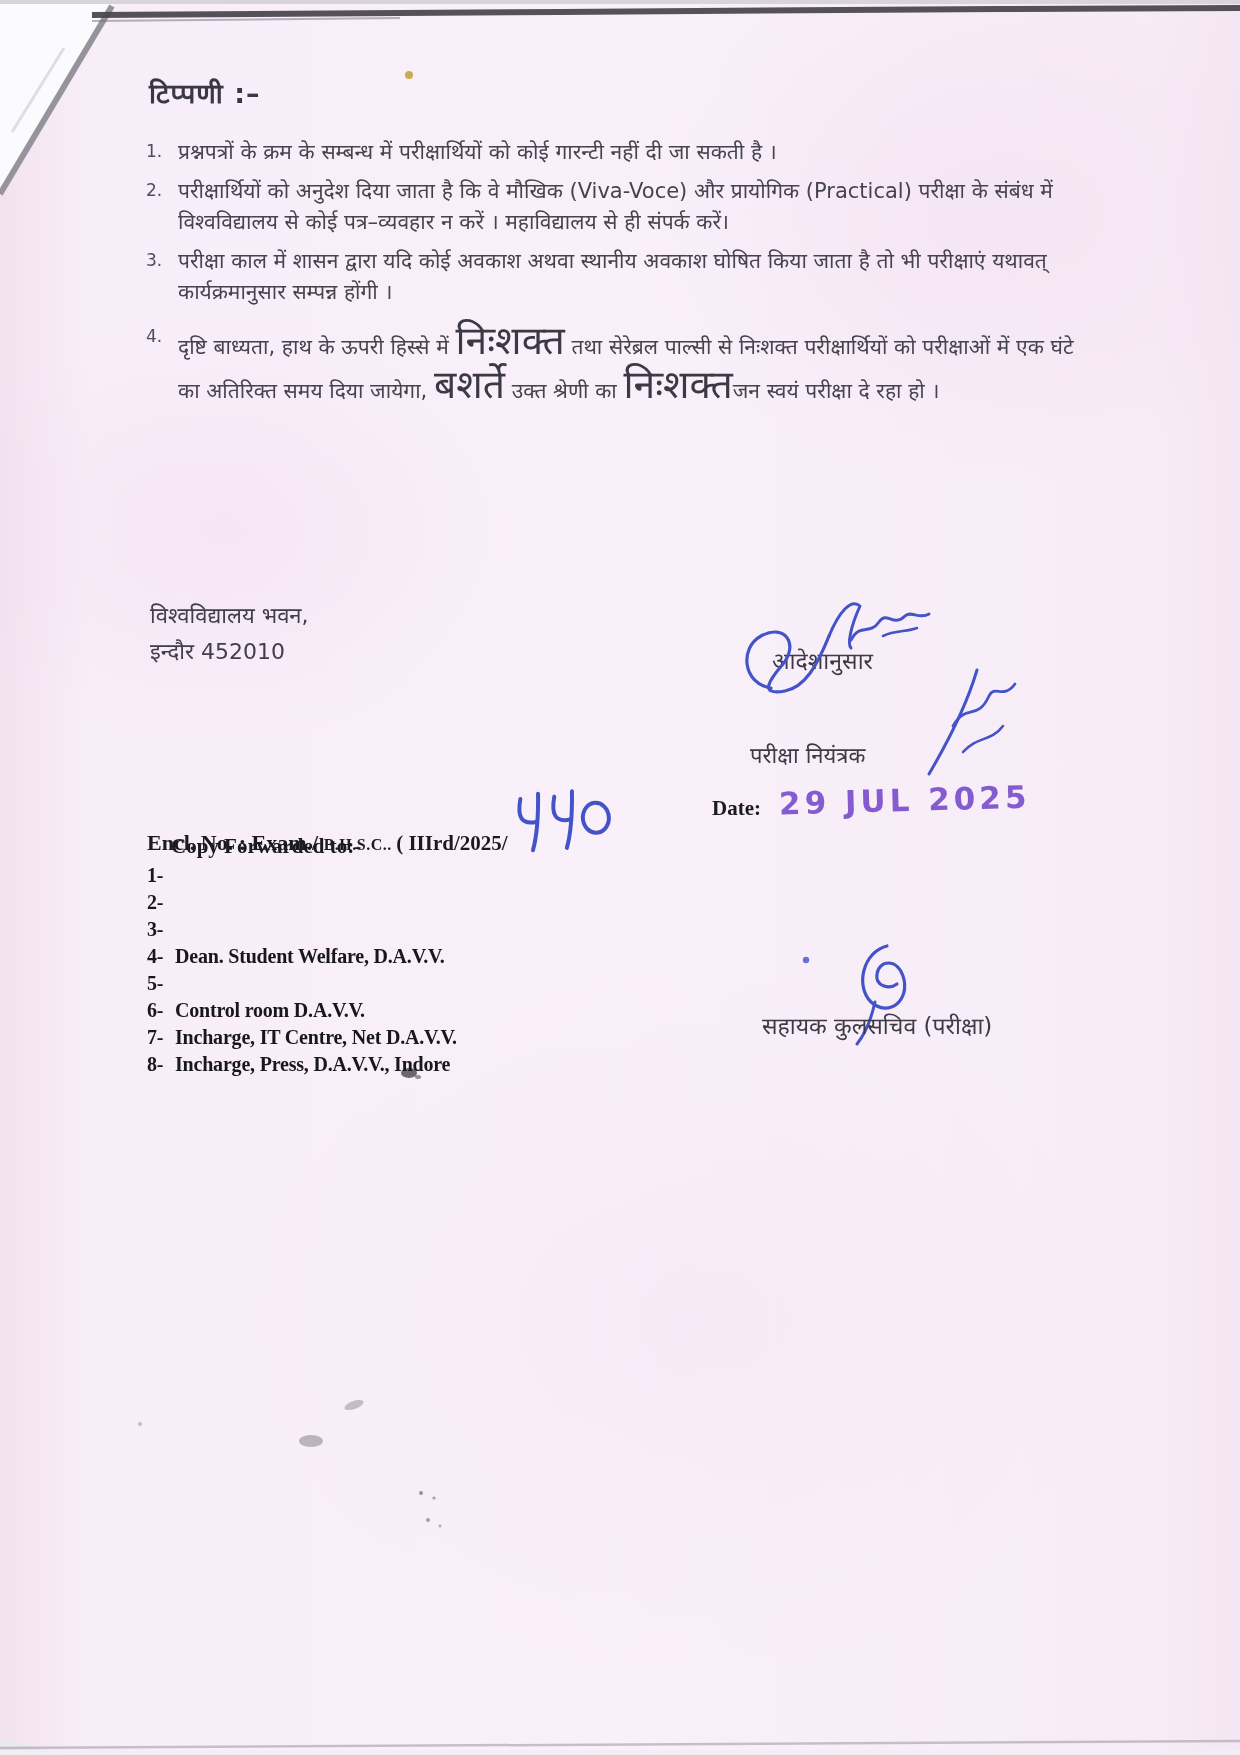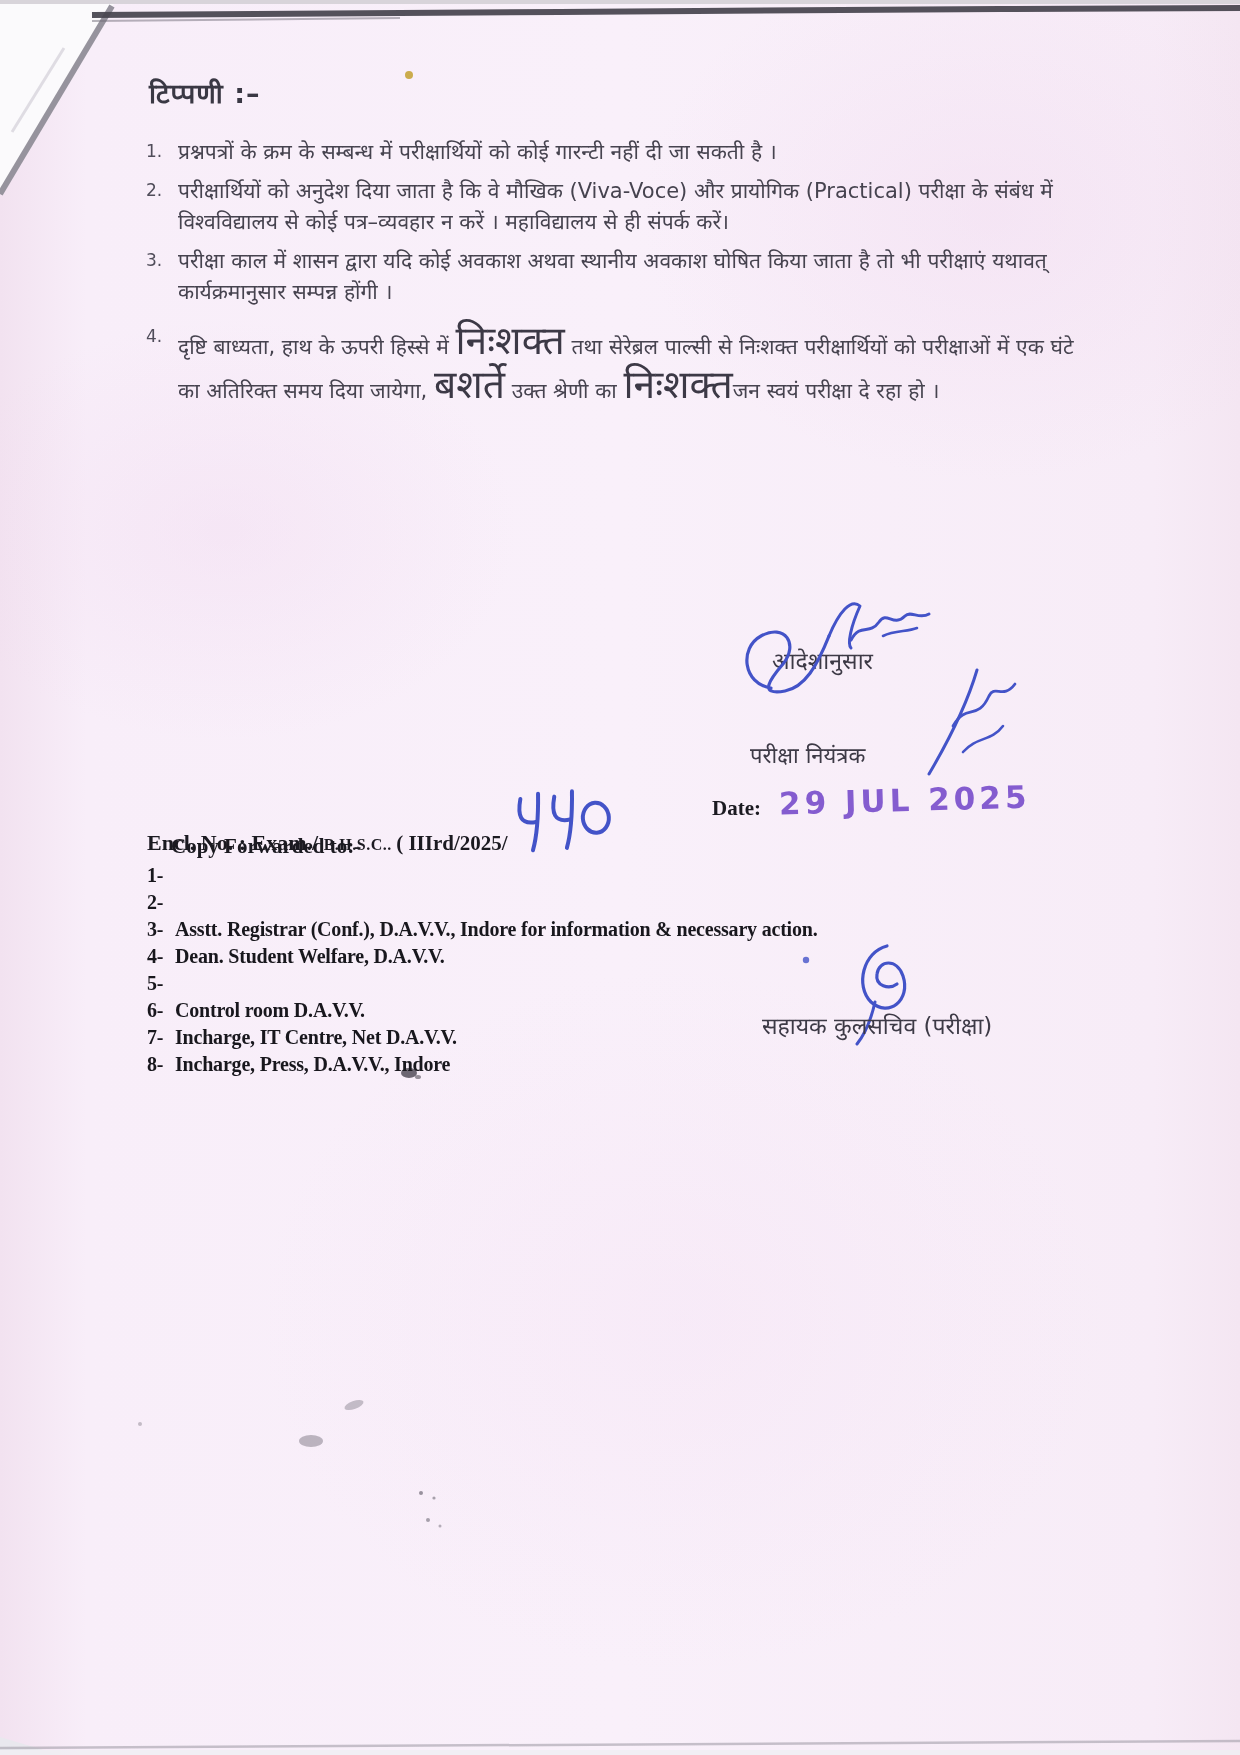--- a/index.html
+++ b/index.html
@@ -98,20 +98,24 @@
       <div class="note">
         <span class="note-num">3.</span>
         <span class="note-text"><span>परीक्षा काल में शासन द्वारा यदि कोई अवकाश अथवा स्थानीय अवकाश घोषित किया जाता है तो भी परीक्षाएं यथावत् कार्यक्रमानुसार सम्पन्न होंगी ।</span></span>
       </div>
       <div class="note">
         <span class="note-num">4.</span>
         <span class="note-text"><span>दृष्टि बाध्यता, हाथ के ऊपरी हिस्से में </span><span class="note-big">निःशक्त</span><span> तथा सेरेब्रल पाल्सी से निःशक्त परीक्षार्थियों को परीक्षाओं में एक घंटे का अतिरिक्त समय दिया जायेगा, </span><span class="note-big">बशर्ते</span><span> उक्त श्रेणी का </span><span class="note-big">निःशक्त</span><span>जन स्वयं परीक्षा दे रहा हो ।</span></span>
       </div>
     </div>
 
+  <div class="address">
+    <div>विश्वविद्यालय भवन,</div>
+    <div>इन्दौर 452010</div>
+  </div>
 
   <div class="order-text">आदेशानुसार</div>
   <svg class="sig" style="left:733px;top:588px" width="210" height="120" viewBox="0 0 210 120">
     <path class="pen" stroke-width="3.2" d="M38,96 C10,92 6,56 28,44 C52,31 66,52 50,72 C38,86 24,104 52,99 C72,95 84,74 96,44"></path>
     <path class="pen" stroke-width="3" d="M96,44 C106,20 118,6 127,14 C118,34 114,52 118,56"></path>
     <path class="pen" stroke-width="3" d="M118,48 C128,30 136,44 146,30 C154,18 160,36 172,24 C178,18 186,28 196,22"></path>
     <path class="pen" stroke-width="2.6" d="M150,44 C162,38 174,40 184,36"></path>
   </svg>
   <div class="controller-title">परीक्षा नियंत्रक</div>
 
@@ -137,21 +141,20 @@
   <div class="serifb copy-heading">Copy Forwarded to:-</div>
   <div class="copy-list">
       <div class="copy-item">
         <span class="copy-num">1-</span>
       </div>
       <div class="copy-item">
         <span class="copy-num">2-</span>
       </div>
       <div class="copy-item">
         <span class="copy-num">3-</span>
-        <span>Asstt. Registrar (Conf.), D.A.V.V., Indore for information &amp; necessary action.</span>
       </div>
       <div class="copy-item">
         <span class="copy-num">4-</span>
         <span>Dean. Student Welfare, D.A.V.V.</span>
       </div>
       <div class="copy-item">
         <span class="copy-num">5-</span>
       </div>
       <div class="copy-item">
         <span class="copy-num">6-</span>

